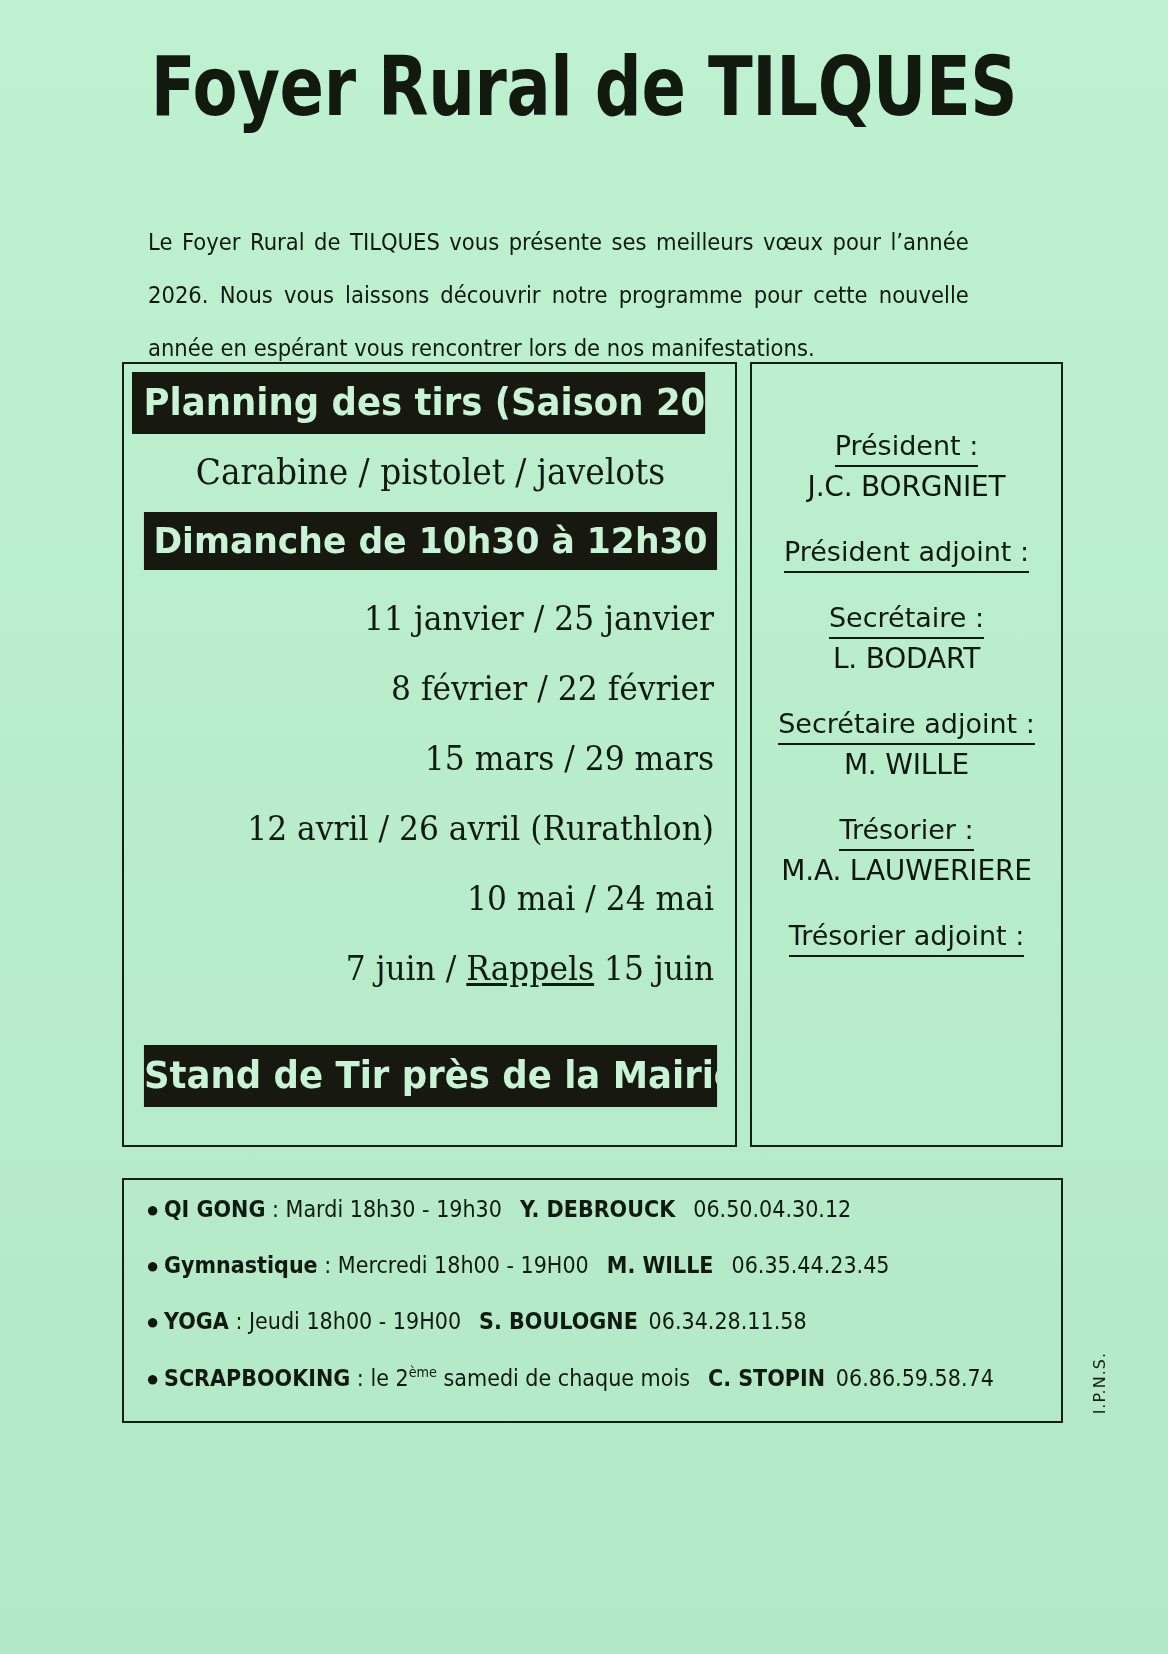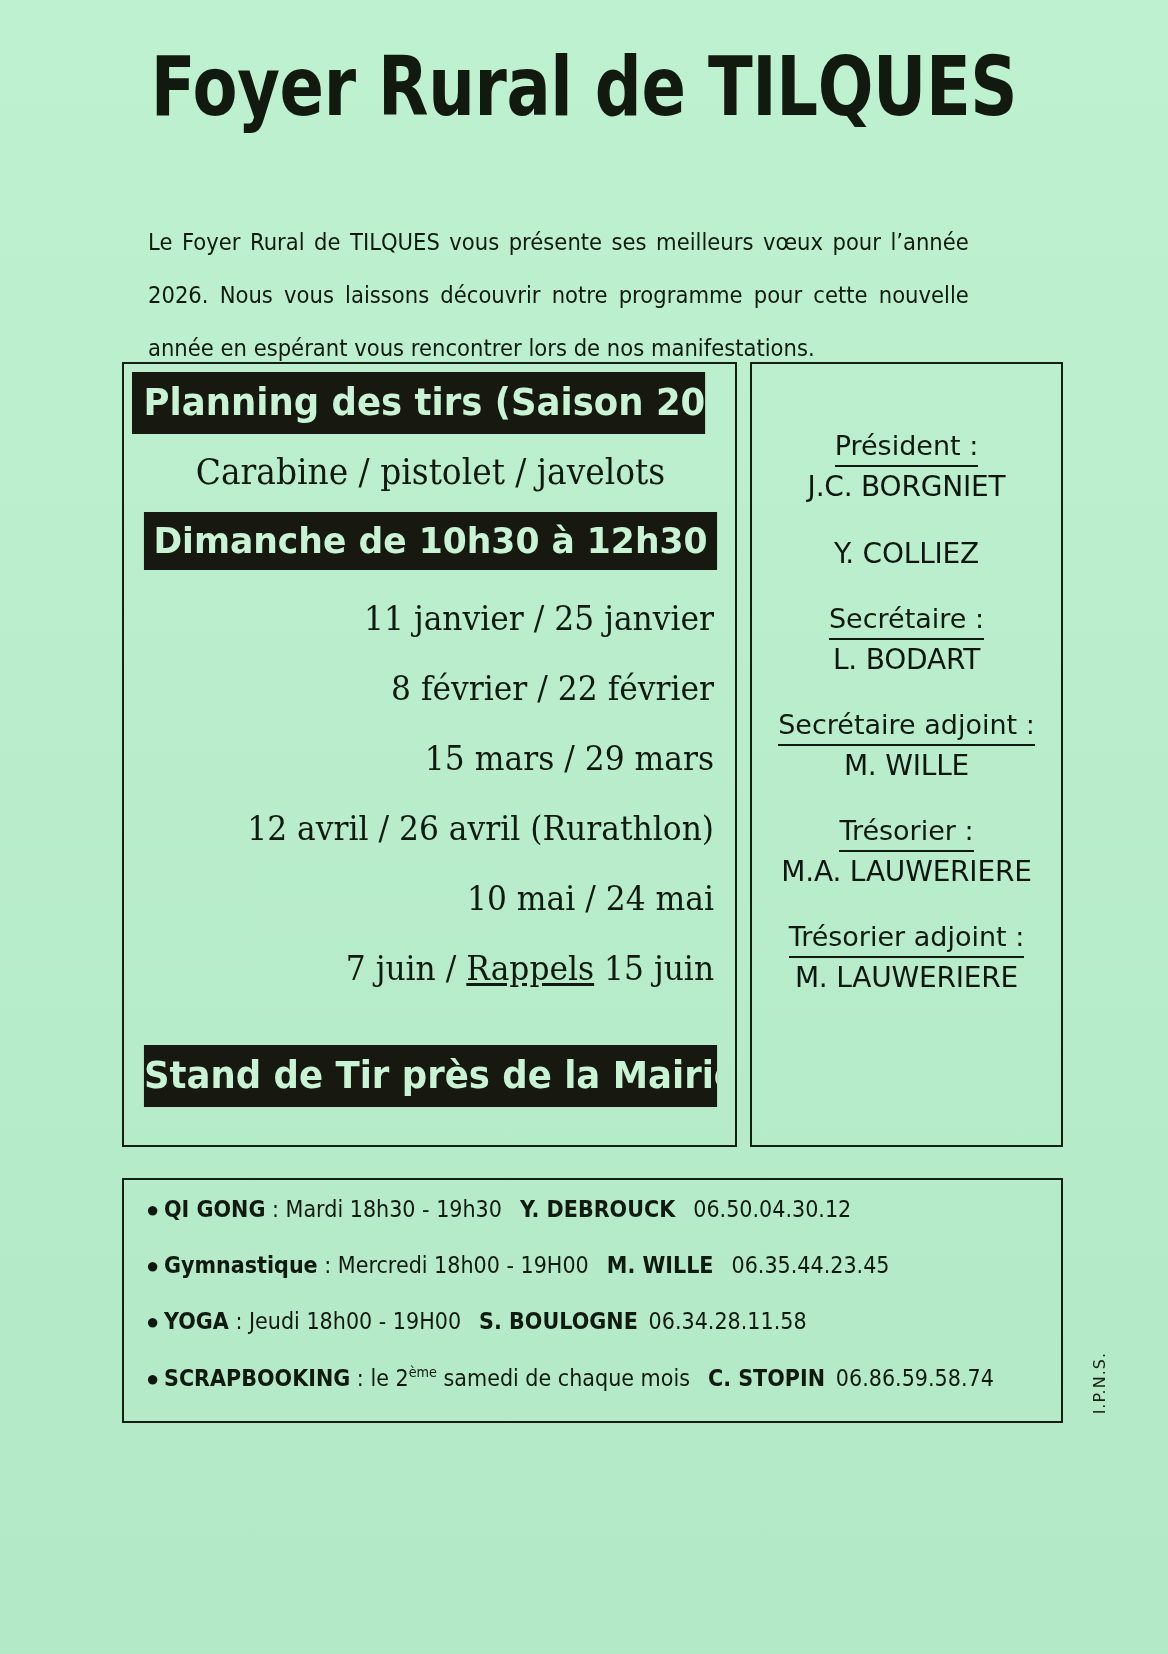--- a/index.html
+++ b/index.html
@@ -264,37 +264,36 @@
     <div class="blackbar" id="bar-location">Stand de Tir près de la Mairie</div>
   </div>
 
   <div class="panel" id="board-panel">
     <div class="board-list">
       <div class="board-entry">
         <div class="board-role">Président :</div>
         <div class="board-name">J.C. BORGNIET</div>
       </div>
       <div class="board-entry">
-        <div class="board-name">Y. COLLIEZ</div>
+        <div class="board-role">Président adjoint :</div>
       </div>
       <div class="board-entry">
         <div class="board-role">Secrétaire :</div>
         <div class="board-name">L. BODART</div>
       </div>
       <div class="board-entry">
         <div class="board-role">Secrétaire adjoint :</div>
         <div class="board-name">M. WILLE</div>
       </div>
       <div class="board-entry">
         <div class="board-role">Trésorier :</div>
         <div class="board-name">M.A. LAUWERIERE</div>
       </div>
       <div class="board-entry">
         <div class="board-role">Trésorier adjoint :</div>
-        <div class="board-name">M. LAUWERIERE</div>
       </div>
     </div>
   </div>
 
   <div class="panel" id="activities-panel">
     <div class="activity-list">
 
       <div class="activity-row">
         <span class="bullet">●</span>
         <span class="act-text"><b>QI GONG</b><span> : </span><span class="when">Mardi 18h30 - 19h30</span><span class="sp-wide"></span><b>Y. DEBROUCK</b><span class="sp-wide"></span><span>06.50.04.30.12</span></span>

